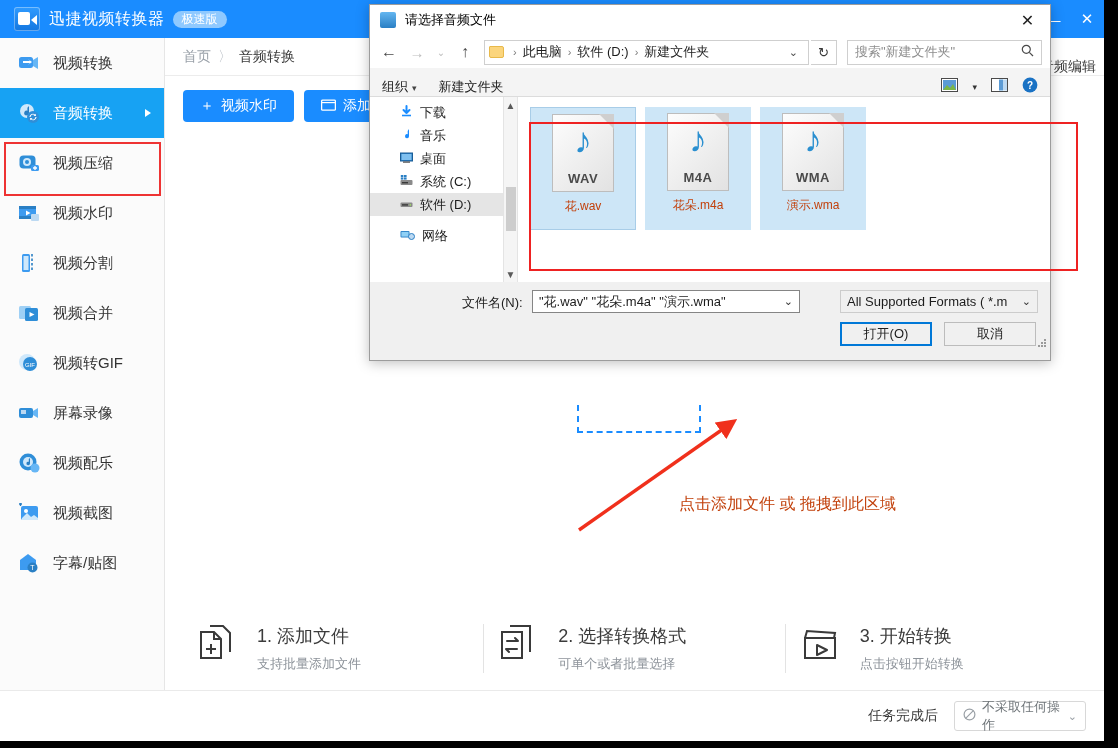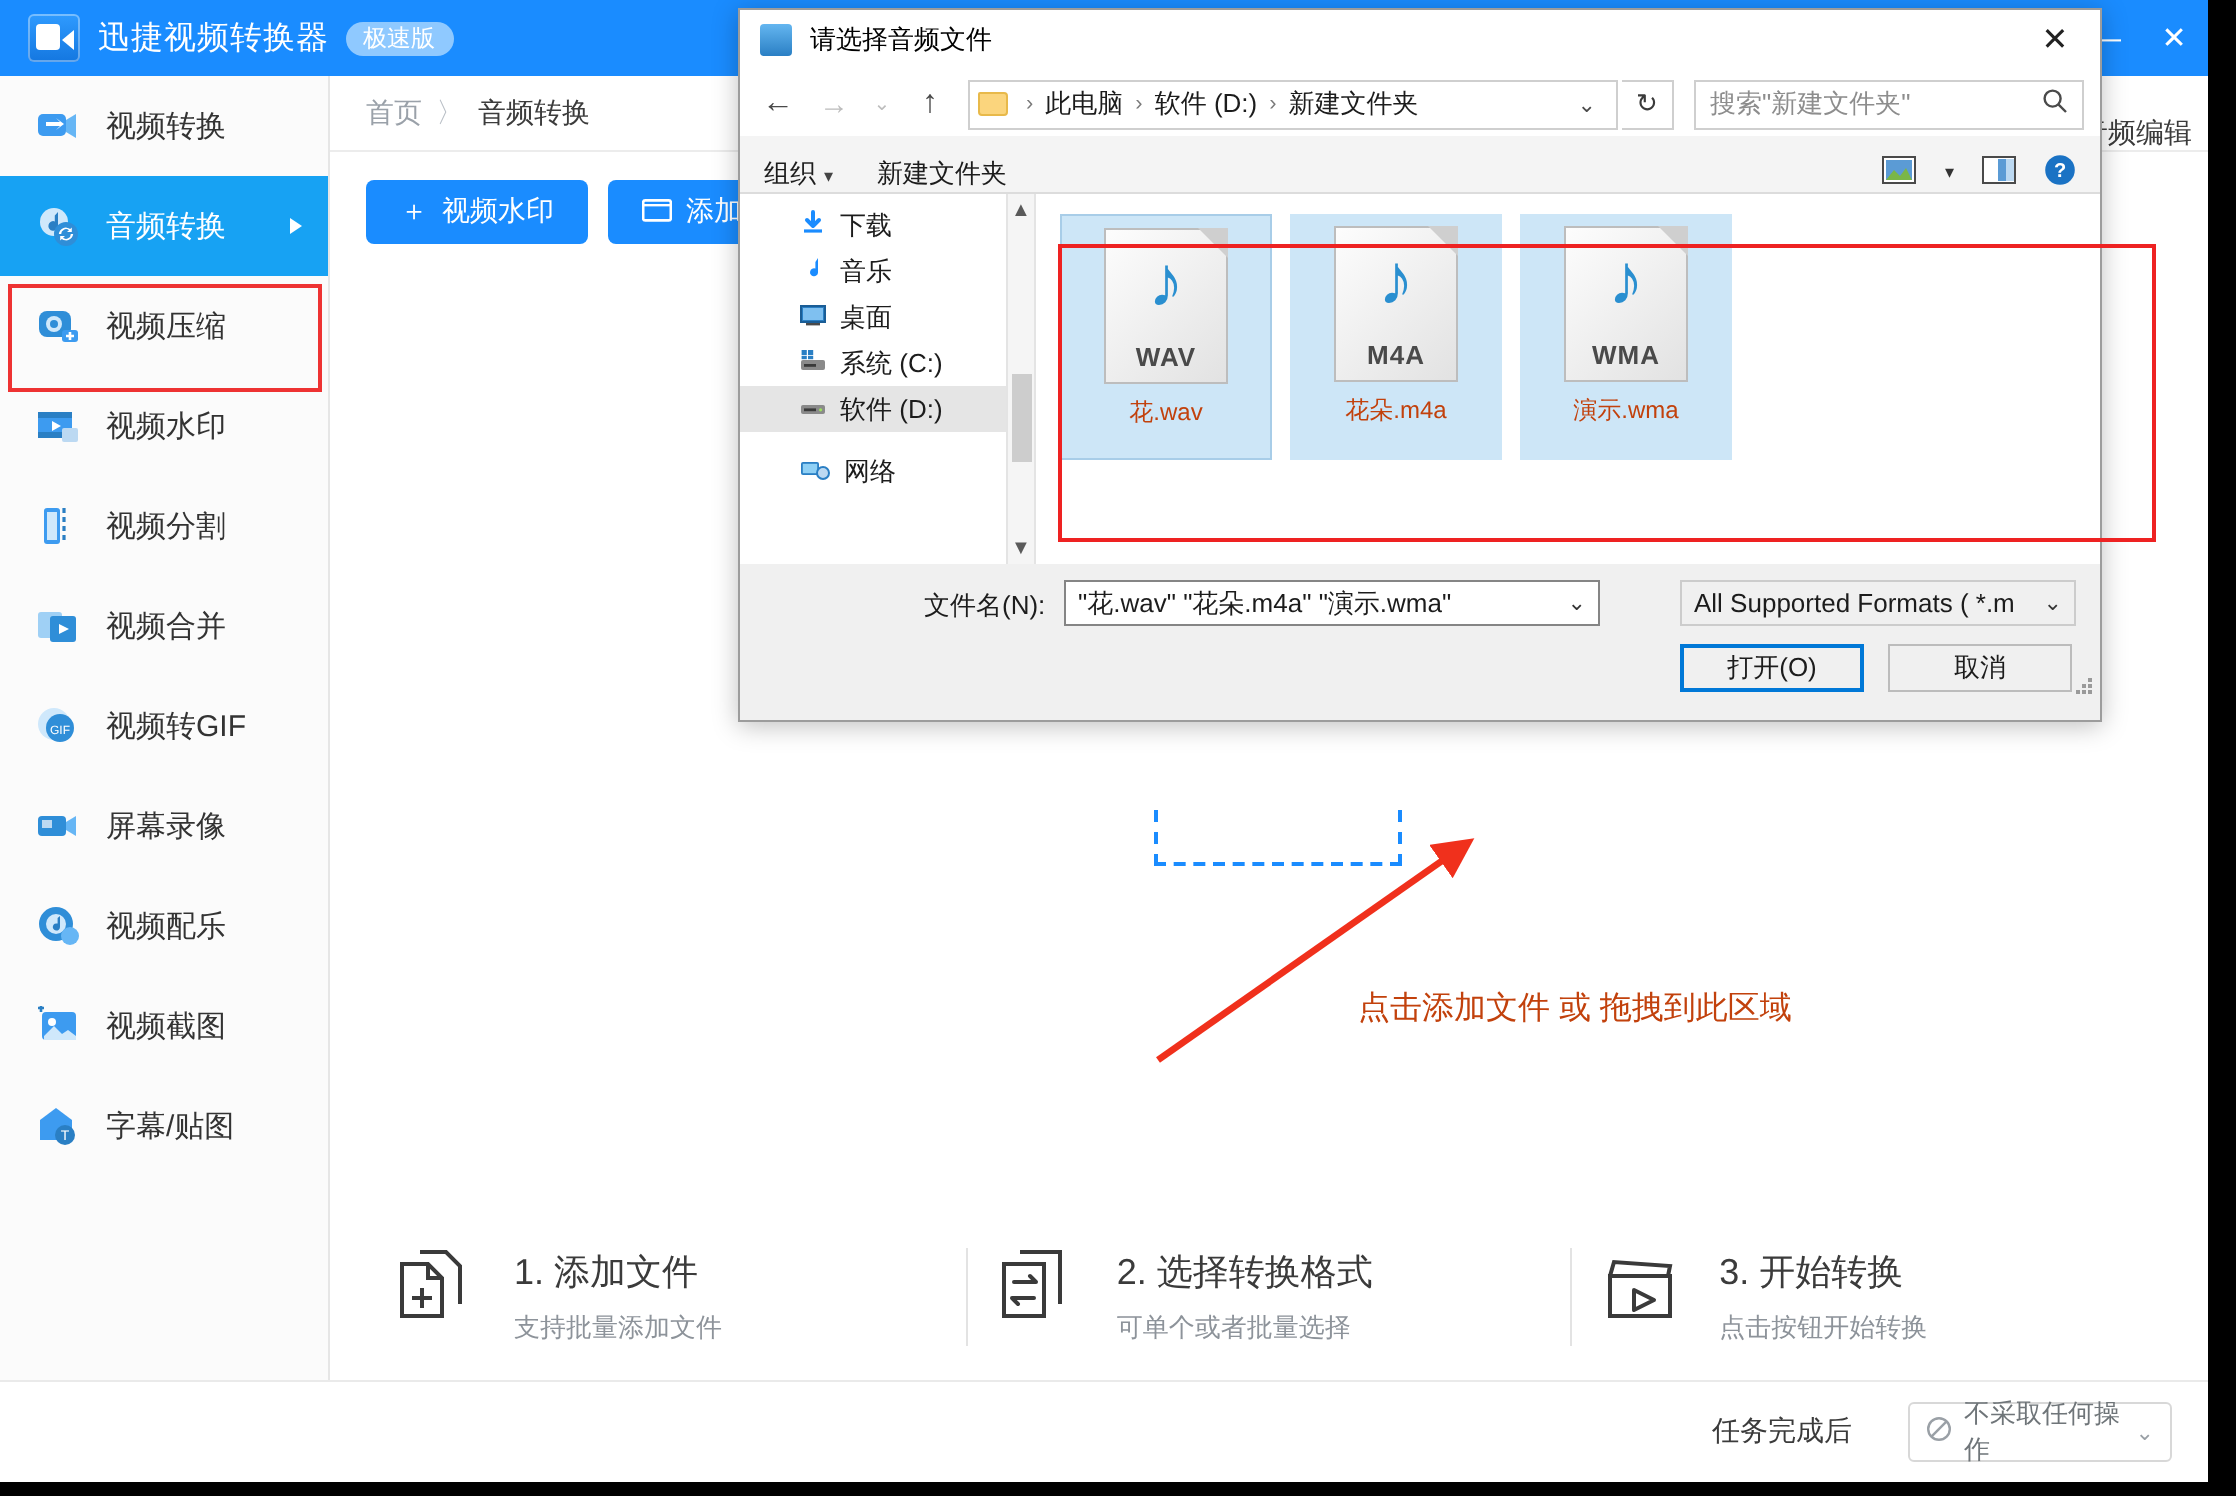--- a/index.html
+++ b/index.html
@@ -101,21 +101,21 @@
   .step{ display:flex; align-items:center; flex:1; padding-left:14px; }
   .step + .step{ border-left:1px solid #e3e3e3; }
   .step-txt{ margin-left:16px; }
   .step-title{ font-size:18px; color:#3b3b3b; }
   .step-sub{ font-size:13px; color:#8d939a; margin-top:7px; }
 
   
   #statusbar{
     position:absolute; left:0; top:690px; width:1104px; height:51px;
     background:#fff; border-top:1px solid #eaeaea; display:flex;
-    align-items:center; justify-content:flex-end; padding-right:18px; gap:28px;
+    align-items:center; justify-content:flex-end; padding-right:18px; gap:16px;
   }
   #status-label{ font-size:14px; color:#3b3b3b; }
   #after-task-select{
     border:1px solid #d8d8d8; border-radius:3px; height:30px; width:132px;
     display:flex; align-items:center; padding:0 8px; gap:6px;
     font-size:13px; color:#6f7579; background:#fff;
   }
   #after-task-select .caret{
     margin-left:auto; color:#9aa0a6; font-size:11px;
   }

